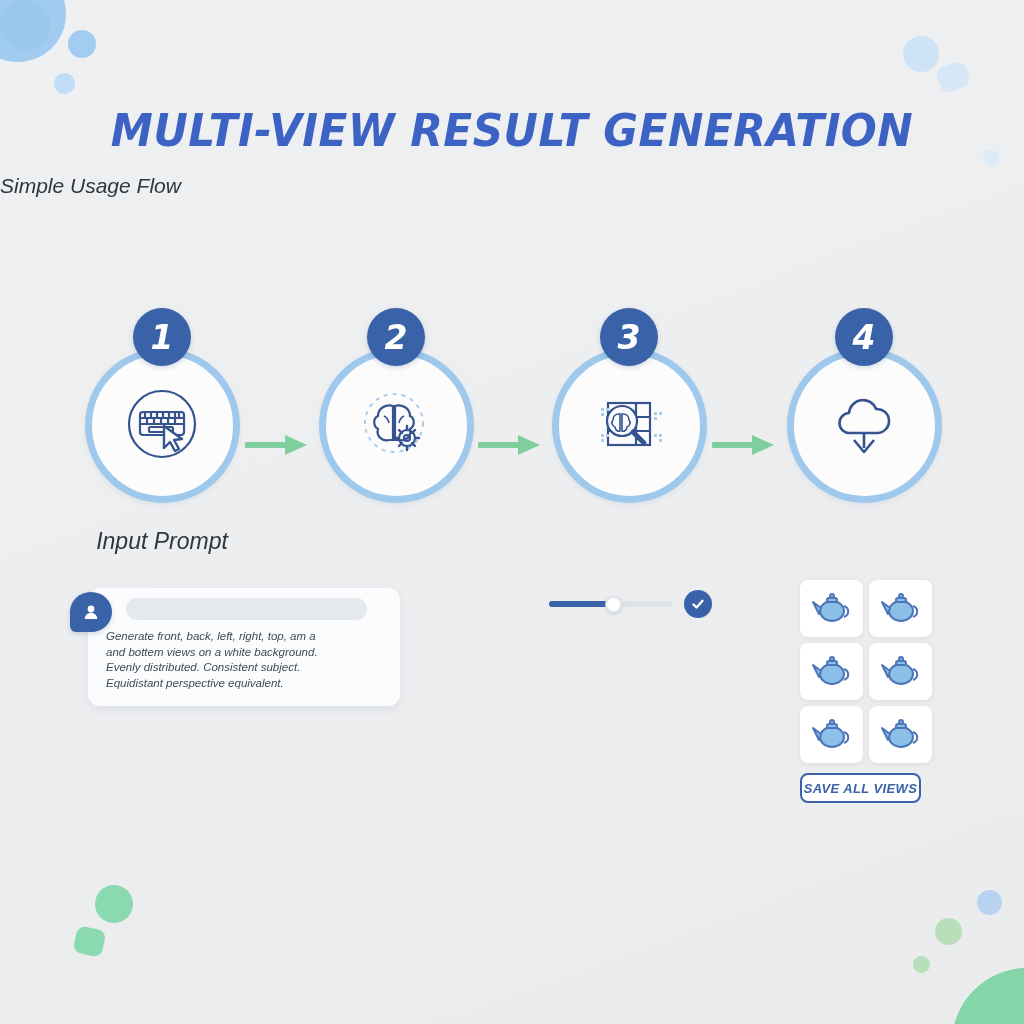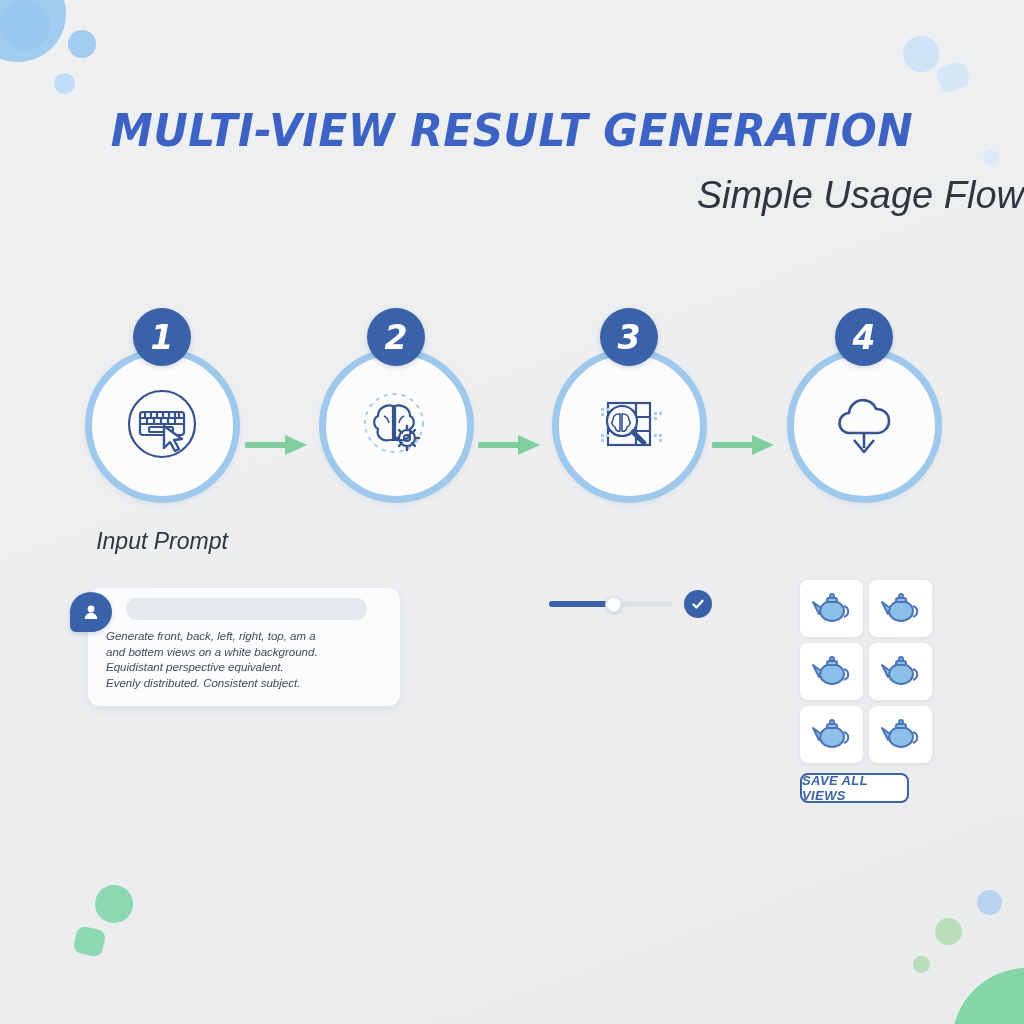--- a/index.html
+++ b/index.html
@@ -39,22 +39,22 @@
     text-align: center;
     font-family: "DejaVu Sans", sans-serif;
     font-weight: bold;
     font-size: 45px;
     letter-spacing: 0.5px;
     color: #3c63c4;
     transform: scaleX(.94);
   }
   .subtitle {
     position: absolute; left: 0; top: 174px; width: 1024px;
-    text-align: right;
-    font-size: 38px;
+    text-align: left;
+    font-size: 21px;
     color: #2f3640;
   }
 
   
   .steps { position: absolute; left: 0; top: 332px; width: 1024px; height: 240px; }
   .step { position: absolute; width: 200px; text-align: center; }
   .s1 { left: 62px; }  .s2 { left: 296px; } .s3 { left: 529px; } .s4 { left: 764px; }
 
   .ring {
     position: relative; width: 155px; height: 155px; margin: 16px auto 0;
@@ -118,21 +118,21 @@
 
   
   .results { position: absolute; left: 800px; top: 580px; width: 132px; }
   .thumb-grid { display: grid; grid-template-columns: repeat(2, 63px); gap: 6px; }
   .thumb {
     width: 63px; height: 57px; background: #fff; border-radius: 8px;
     display: flex; align-items: center; justify-content: center;
     box-shadow: 0 1px 4px rgba(60,80,110,.09);
   }
   .save-btn {
-    margin-top: 10px; width: 109px; height: 30px;
+    margin-top: 10px; width: 121px; height: 30px;
     border: 2px solid #3a62a8; border-radius: 8px; background: #fff;
     color: #3a62a8; font-weight: bold; font-size: 13px; letter-spacing: .4px;
     display: flex; align-items: center; justify-content: center;
     cursor: pointer;
   }
 </style>
 </head>
 <body>
 
 <div id="stage">
@@ -275,22 +275,22 @@
     <div class="bubble">
       <svg width="20" height="20" viewBox="0 0 20 20" fill="#ffffff">
         <circle cx="10" cy="7" r="3.4"></circle>
         <path d="M3.8 17 a6.2 6.2 0 0 1 12.4 0 Z"></path>
       </svg>
     </div>
     <div class="prompt-bar" title=""></div>
     <div class="prompt-text">
       <div>Generate front, back, left, right, top, am a</div>
       <div>and bottem views on a white background.</div>
+      <div>Evenly distributed. Consistent subject.</div>
       <div>Equidistant perspective equivalent.</div>
-      <div>Evenly distributed. Consistent subject.</div>
     </div>
   </div>
 
   <div class="slider-row">
     <div class="track"></div>
     <div class="fill" style="width: 64px;"></div>
     <div class="knob" style="left: 56px;"></div>
     <div class="check">
       <svg width="16" height="16" viewBox="0 0 16 16" fill="none" stroke="#ffffff" stroke-width="2.4" stroke-linecap="round" stroke-linejoin="round">
         <path d="M3.5 8.5 L6.5 11.5 L12.5 4.8"></path>

